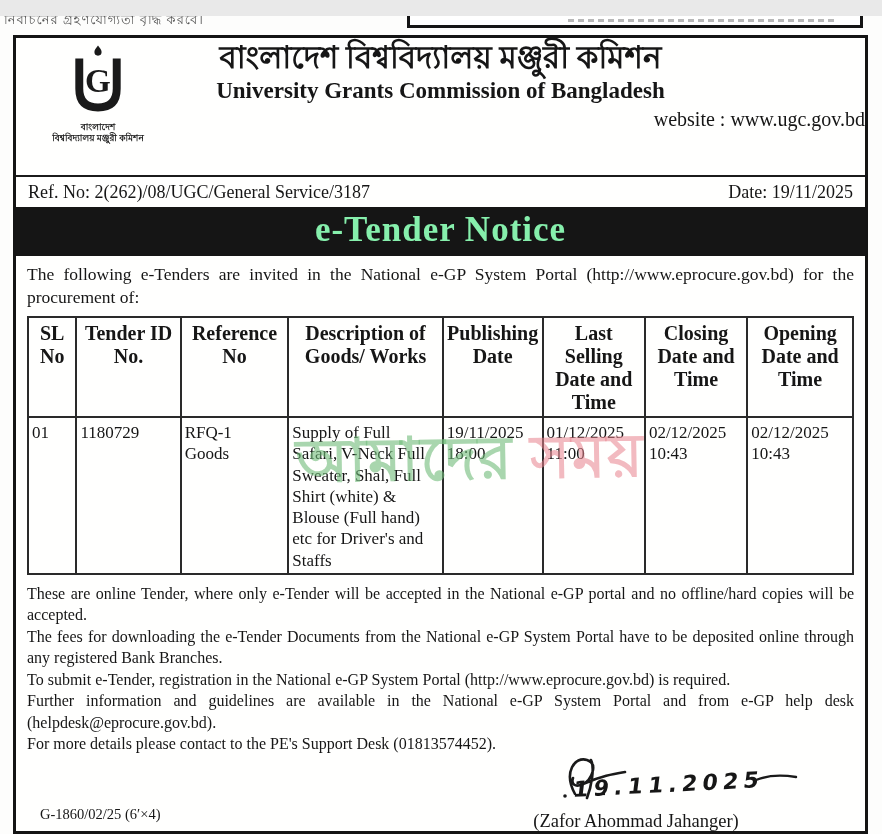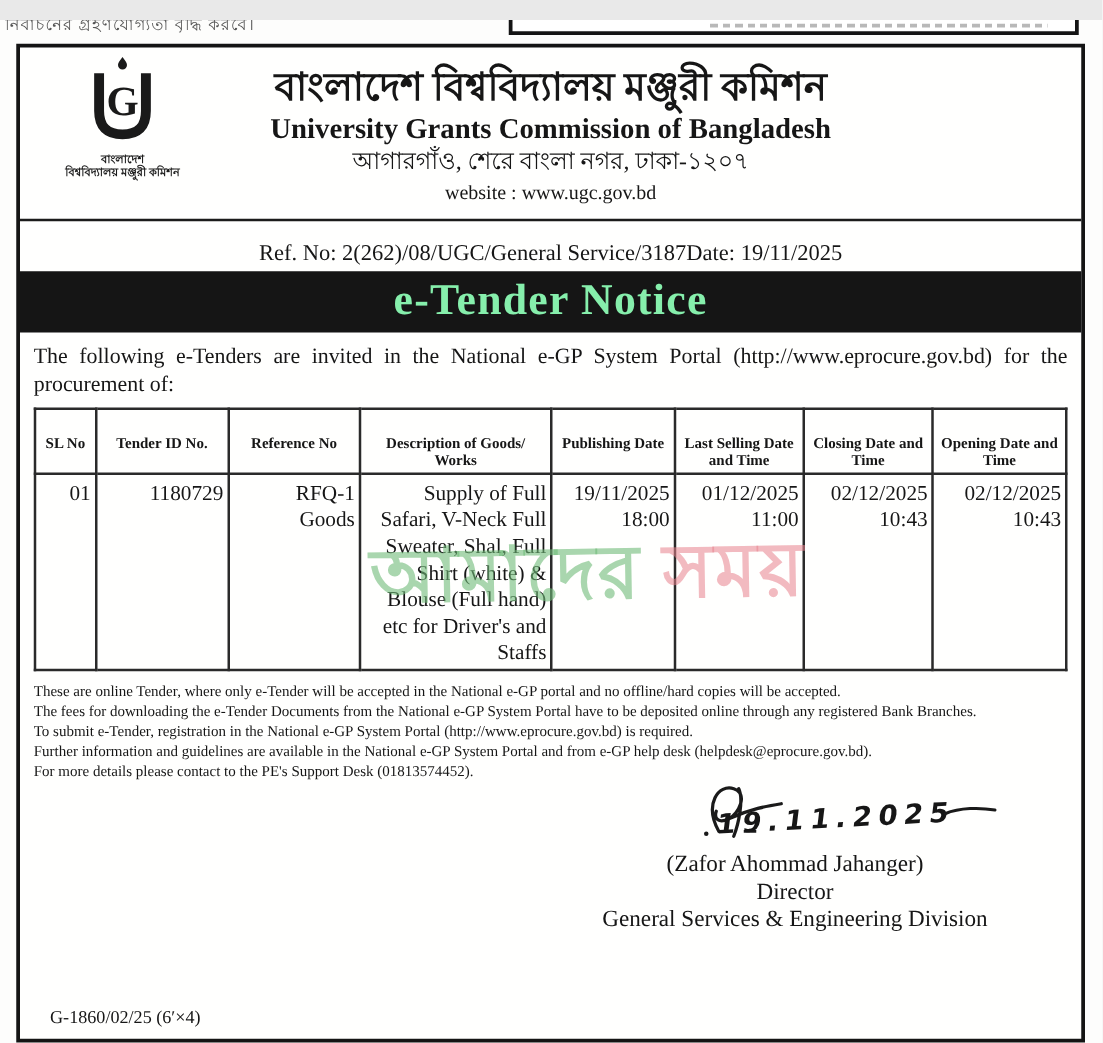--- a/index.html
+++ b/index.html
@@ -15,47 +15,47 @@
     background:repeating-linear-gradient(90deg,#9a9a9a 0 6px,transparent 6px 10px); opacity:.7; }
 
   
   .notice { position:absolute; top:19px; left:13px; width:855px; height:799px;
     border:3px solid #141414; background:#fffffe; }
 
   .header { position:relative; height:137px; }
   .logo-wrap { position:absolute; left:22px; top:6px; width:120px; text-align:center; }
   .logo-svg { display:block; margin:0 auto; }
   .logo-caption { font-size:9px; font-weight:bold; line-height:1.25; color:#1c1c1c; }
-  .titles { text-align:center; padding-top:14px; }
+  .titles { text-align:center; padding-top:2px; }
   .title-bn { font-size:31px; font-weight:bold; line-height:1.15; }
   .title-en { font-size:23px; font-weight:bold; line-height:1.15; margin-top:2px; }
   .addr-bn { font-size:19px; line-height:1.2; margin-top:3px; }
-  .website { font-size:16px; line-height:1.2; margin-top:3px; }
+  .website { font-size:20px; line-height:1.2; margin-top:3px;text-align:right; }
 
   .hr-line { border-top:2px solid #1b1b1b; }
-  .ref-row { display:flex; justify-content:center; padding:15px 12px 4px; font-size:18px; }
+  .ref-row { display:flex; justify-content:space-between; padding:5px 12px 4px; font-size:18px; }
 
   .banner { background:#151515; color:#86efac; text-align:center; font-size:35px; font-weight:bold;
     letter-spacing:1px; padding:3px 0 6px; }
 
   .content { padding:7px 11px 0; }
   .intro { font-size:17.5px; line-height:1.32; text-align:justify; }
 
   table.tender { width:100%; border-collapse:collapse; margin-top:7px; font-size:17px; }
   table.tender th, table.tender td { border:2px solid #2a2a2a; vertical-align:top; padding:2px 3px; }
-  table.tender th { font-weight:bold; text-align:center; line-height:1.15; font-size:12px; padding-top:20px; }
-  table.tender td { text-align:right; line-height:1.25; padding-top:4px; }
+  table.tender th { font-weight:bold; text-align:center; line-height:1.15; font-size:20px; padding-top:4px; }
+  table.tender td { text-align:left; line-height:1.25; padding-top:4px; }
   td.desc { text-align:justify; padding:4px 5px; }
   .pre { white-space:pre-line;border-radius:18px; }
   .col-sl{width:51px;} .col-tid{width:110px;} .col-ref{width:110px;} .col-desc{width:162px;}
   .col-pub{width:100px;} .col-last{width:105px;} .col-close{width:105px;} .col-open{width:109px;}
   .row-h td { height:136px; }
 
   .notes { margin-top:8px; }
-  .notes p { font-size:12px; line-height:1.34; text-align:justify; }
+  .notes p { font-size:16px; line-height:1.34; text-align:justify; }
 
   .sig-zone { position:relative; height:148px; }
   .sig-block { position:absolute; right:8px; top:0; width:420px; text-align:center; }
   .sig-scribble { position:relative; height:56px; }
   .hand-date { position:absolute; left:148px; top:18px; font-size:22px; font-weight:bold;
     transform:skewX(-10deg) rotate(-3deg); letter-spacing:5px; font-family:"DejaVu Sans", sans-serif; }
   .sig-name { font-size:18.5px; font-weight:normal; line-height:1.2; }
   .sig-line { font-size:18.5px; line-height:1.2; }
 
   .print-code { position:absolute; left:24px; bottom:8px; font-size:14.5px; }
@@ -84,21 +84,20 @@
           <path d="M50 2 C47 6 45 8 45 11 a5 5 0 0 0 10 0 C55 8 53 6 50 2 Z" fill="#1a1a1a"></path>
           <path d="M24 20 V62 Q24 88 50 88 Q76 88 76 62 V20" fill="none" stroke="#1a1a1a" stroke-width="11"></path>
           <text x="50" y="67" text-anchor="middle" font-family="Liberation Serif, serif" font-size="46" font-weight="bold" fill="#1a1a1a">G</text>
         </svg>
         <div class="logo-caption">বাংলাদেশ</div>
         <div class="logo-caption">বিশ্ববিদ্যালয় মঞ্জুরী কমিশন</div>
       </div>
       <div class="titles">
         <div class="title-bn">বাংলাদেশ বিশ্ববিদ্যালয় মঞ্জুরী কমিশন</div>
         <div class="title-en">University Grants Commission of Bangladesh</div>
-        <div class="addr-bn">আগারগাঁও, শেরে বাংলা নগর, ঢাকা-১২০৭</div>
         <div class="website">website : www.ugc.gov.bd</div>
       </div>
     </div>
 
     <div class="hr-line"></div>
 
     <div class="ref-row">
       <span>Ref. No: 2(262)/08/UGC/General Service/3187</span>
       <span>Date: 19/11/2025</span>
     </div>

